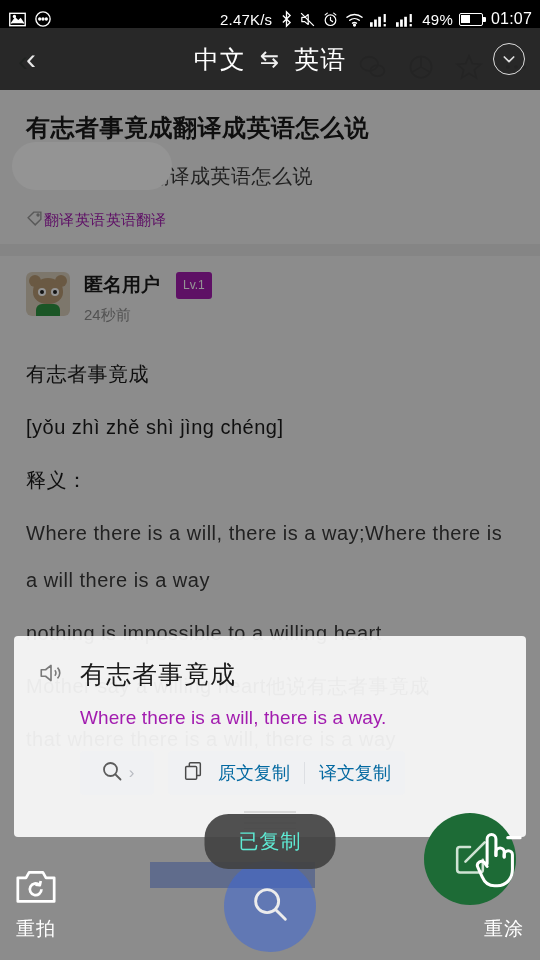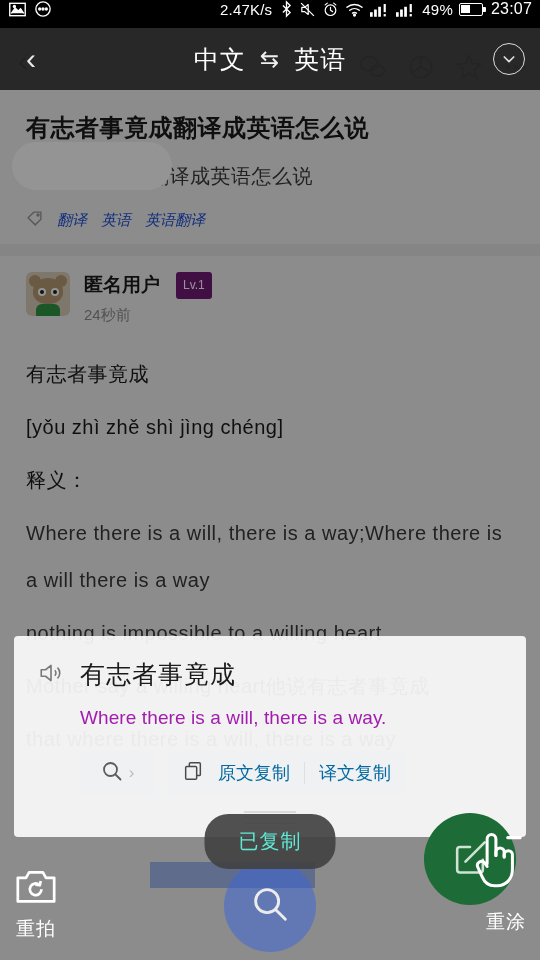--- a/index.html
+++ b/index.html
@@ -14,21 +14,21 @@
     width: 540px; height: 960px;
     overflow: hidden;
     background: #8a8a8a;
   }
 
   
   .statusbar {
     position: absolute; top: 0; left: 0;
     width: 540px; height: 28px;
     background: #000; color: #fff;
-    display: flex; align-items: flex-start;
+    display: flex; align-items: flex-end;
     padding: 0 8px;
     z-index: 90;
   }
   .sb-left { display: flex; align-items: center; gap: 7px; }
   .sb-right { margin-left: auto; display: flex; align-items: center; gap: 6px; font-size: 15px; letter-spacing: .2px; }
   .sb-icon { display: inline-flex; align-items: center; justify-content: center; }
   .sb-net { font-size: 15px; margin-right: 2px; }
   .sb-pct { font-size: 15px; }
   .sb-time { font-size: 16px; margin-left: 2px; }
   .batt {
@@ -68,43 +68,43 @@
     font-size: 24px; font-weight: bold; line-height: 1.3;
     position: relative; z-index: 2; letter-spacing: .5px;
   }
   .q-hl {
     position: absolute; left: 12px; top: 142px;
     width: 160px; height: 48px; background: #ffffff;
     border-radius: 26px; z-index: 1;
   }
   .q-sub { font-size: 20px; color: #3a3a3a; margin-top: 20px; letter-spacing: .5px; }
   .q-tags {
-    display: flex; align-items: center; gap: 14px;
-    margin-top: 20px; font-size: 15px; color: #1d4ed8; font-style: italic;
+    display: flex; align-items: center; gap: 1px;
+    margin-top: 20px; font-size: 15px; color: #a21caf;
   }
   .q-sep { height: 12px; background: #e6e6e6; }
 
   .ans-block { padding: 16px 26px 0 26px; background: #f2f2f2; }
   .ans-head { display: flex; align-items: flex-start; gap: 14px; }
   .avatar {
     width: 44px; height: 44px; border-radius: 6px; background: #d8cdbb;
     position: relative; overflow: hidden; flex: none;
   }
   .av-head { position:absolute; left:7px; top:6px; width:30px; height:26px; background:#b79a74; border-radius:50% 50% 45% 45%; }
   .av-ear-l { position:absolute; left:3px; top:3px; width:12px; height:12px; background:#b79a74; border-radius:50%; }
   .av-ear-r { position:absolute; right:3px; top:3px; width:12px; height:12px; background:#b79a74; border-radius:50%; }
   .av-eye-l { position:absolute; left:12px; top:16px; width:8px; height:8px; background:#fff; border-radius:50%; }
   .av-eye-r { position:absolute; left:25px; top:16px; width:8px; height:8px; background:#fff; border-radius:50%; }
   .av-eye-l:after,.av-eye-r:after{ content:""; position:absolute; left:2px; top:2px; width:4px; height:4px; background:#222; border-radius:50%; }
   .av-body { position:absolute; left:10px; bottom:0; width:24px; height:12px; background:#2f9443; border-radius:6px 6px 0 0; }
 
   .u-name-row { display: flex; align-items: center; gap: 16px; }
   .u-name { font-size: 19px; font-weight: bold; color: #1a1a1a; }
   .u-lv {
-    font-size: 12px; color: #fff; background: #701a75;
+    font-size: 12px; color: #fff; background: #a21caf;
     padding: 6px 7px; border-radius: 3px; line-height: 1.2;
   }
   .u-time { font-size: 15px; color: #8e8e8e; margin-top: 7px; }
 
   .ans-body { margin-top: 26px; font-size: 20px; line-height: 2.35; color: #1a1a1a; letter-spacing: .5px; }
   .ans-body p { margin: 0 0 6px 0; }
   .ans-en { color: #3a3a3a; }
 
   
   .dim {
@@ -179,21 +179,21 @@
   }
 
   
   .tool-left {
     position: absolute; left: 14px; bottom: 18px;
     display: flex; flex-direction: column; align-items: center; gap: 6px;
     z-index: 78;
   }
   .tool-right {
     position: absolute; right: 14px; bottom: 18px;
-    display: flex; align-items: center; gap: 14px;
+    display: flex; flex-direction: column; align-items: center; gap: 14px;
     z-index: 78;
   }
   .tool-label { color: #fff; font-size: 19px; letter-spacing: 1px; }
   .fab-green {
     position: absolute; right: 24px; bottom: 55px;
     width: 92px; height: 92px; border-radius: 50%;
     background: #1d6b36;
     display: flex; align-items: center; justify-content: center;
     z-index: 75;
   }
@@ -476,17 +476,17 @@
             <rect x="4.5" y="8" width="3" height="8"></rect>
           <rect x="9" y="5" width="3" height="11"></rect>
           <rect x="15" y="2" width="2.4" height="9"></rect>
             <rect x="15" y="13" width="2.4" height="2.6"></rect>
         </svg>
       </span>
       <span class="sb-pct">49%</span>
       <span class="batt">
           <i></i>
         </span>
-      <span class="sb-time">23:07</span>
+      <span class="sb-time">01:07</span>
     </div>
   </div>
 
 </div>
 
 </body></html>

